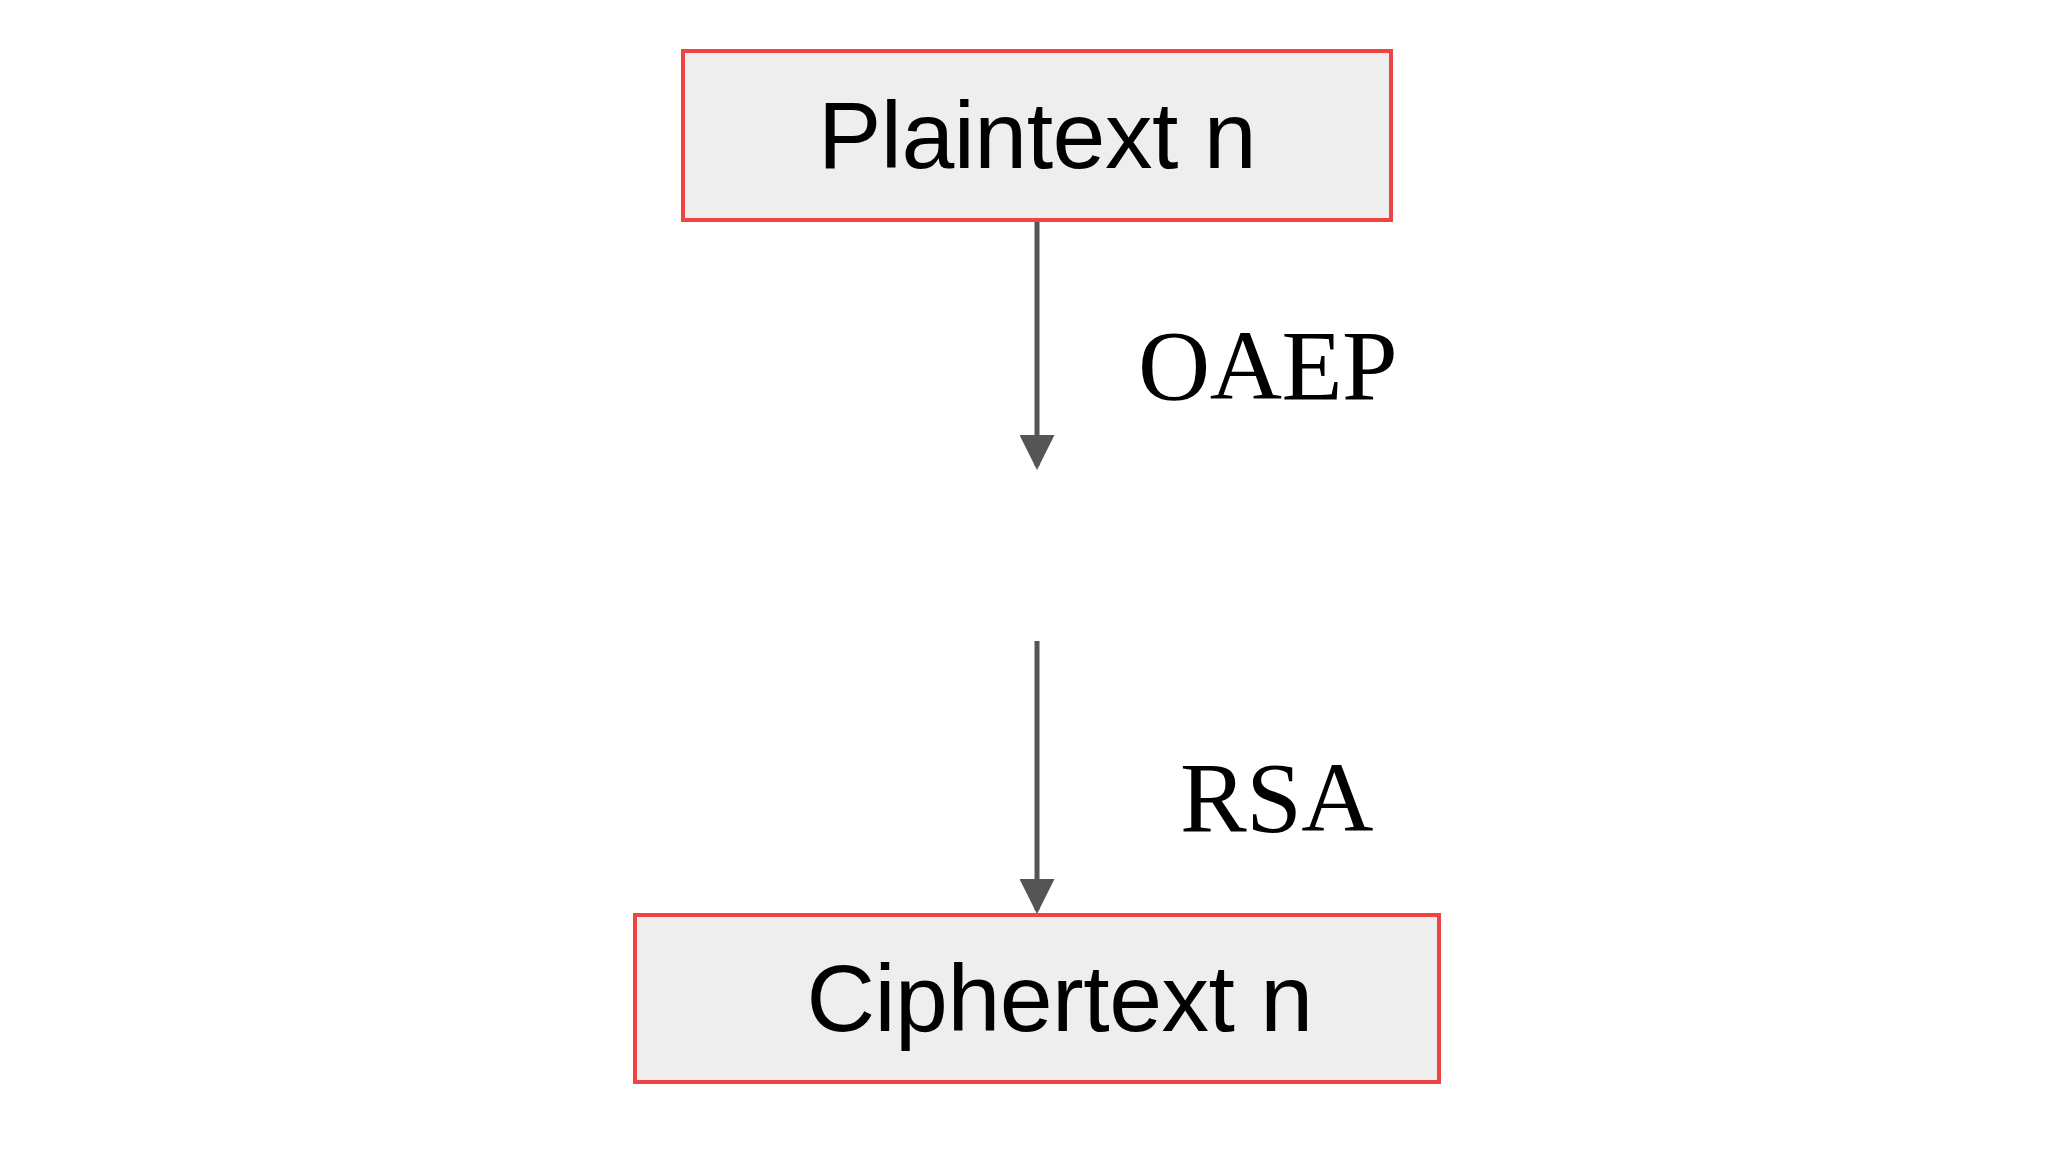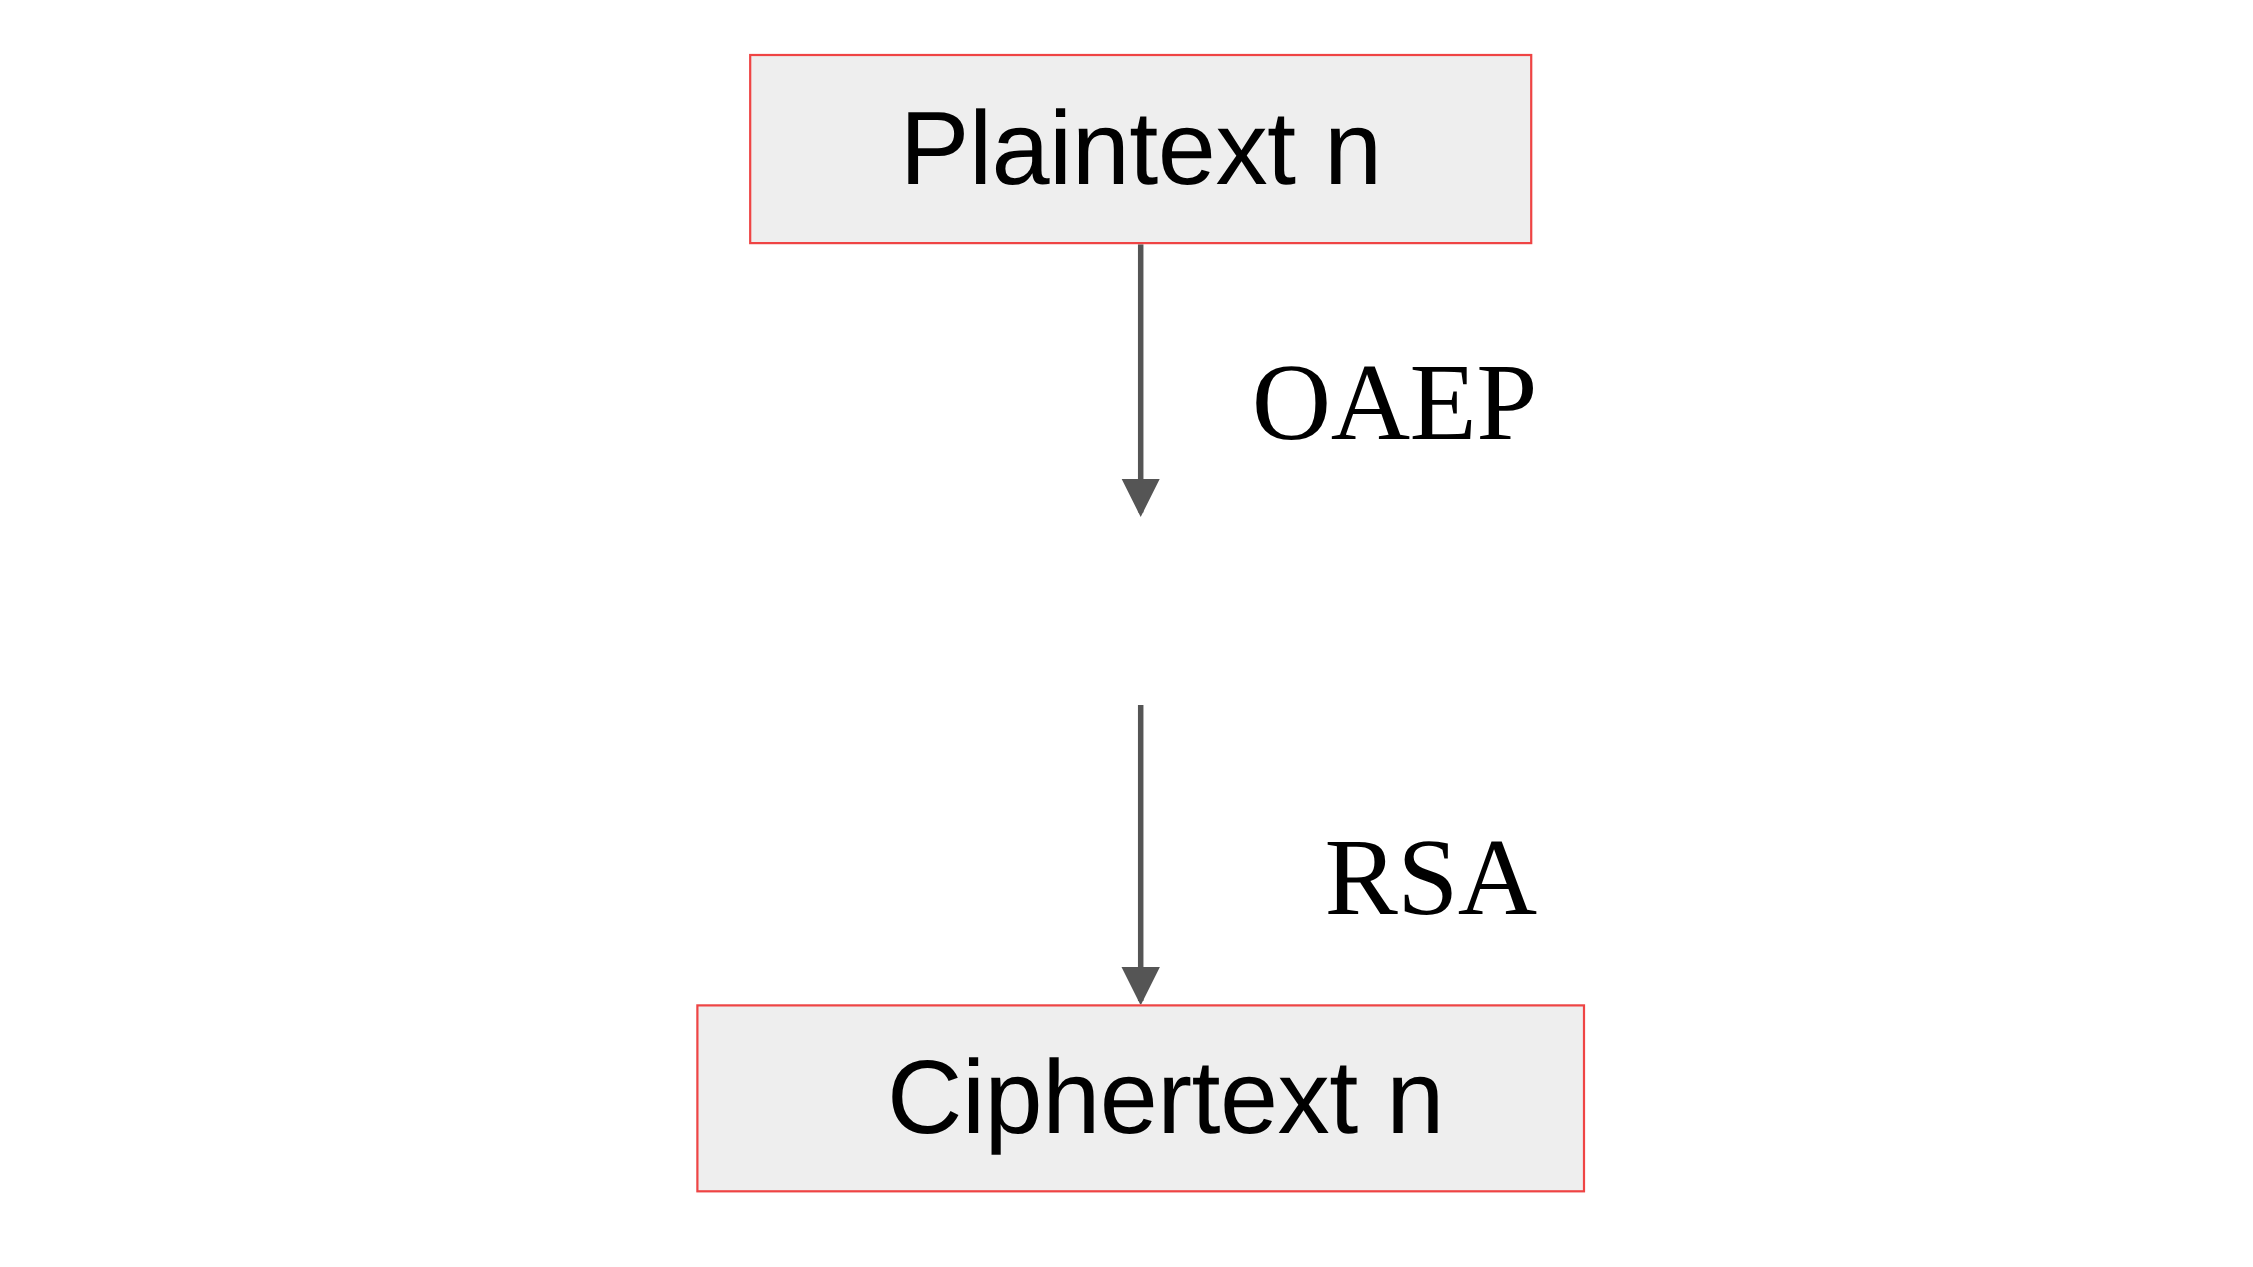--- a/index.html
+++ b/index.html
@@ -13,21 +13,21 @@
     width: 2048px;
     height: 1152px;
     background: #ffffff;
     overflow: hidden;
     font-family: "Liberation Sans", "DejaVu Sans", sans-serif;
   }
   .node {
     position: absolute;
     box-sizing: border-box;
     background: #eeeeee;
-    border: 2px solid #ef4444;
+    border: 4px solid #ef4444;
     display: flex;
     align-items: center;
     justify-content: center;
   }
   .node-label {
     color: #000000;
     font-size: 95px;
     line-height: 1;
     font-weight: 400;
     letter-spacing: -0.5px;
@@ -71,21 +71,20 @@
     white-space: nowrap;
     font-family: Liberation Serif, serif;
   }
   #edge-label-oaep {
     left: 1138px;
     top: 316px;
   }
   #edge-label-rsa {
     left: 1180px;
     top: 748px;
-    margin-left: 24px;
   }
 </style>
 </head>
 <body>
 
 <div id="canvas">
 
   <svg class="edge" viewBox="0 0 2048 1152" xmlns="http://www.w3.org/2000/svg">
     <defs>
       <marker id="arrowhead" markerWidth="7" markerHeight="7" refX="6.2" refY="3.5" orient="auto" markerUnits="strokeWidth">

